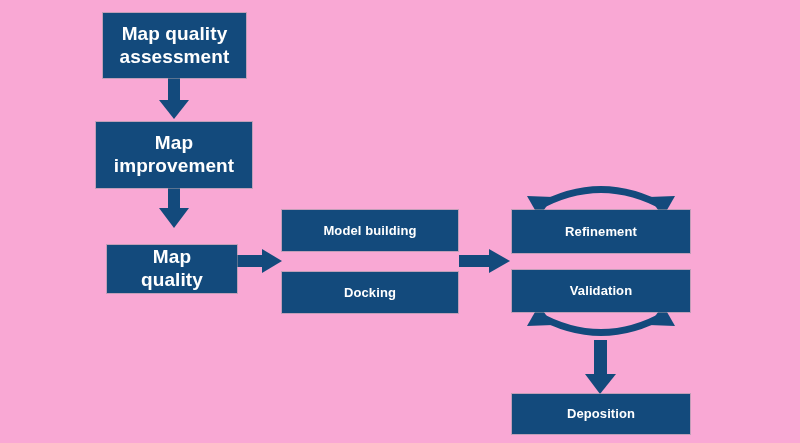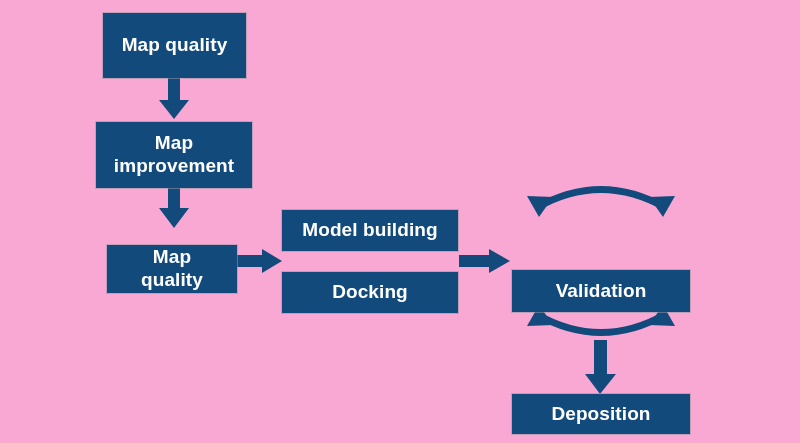--- a/index.html
+++ b/index.html
@@ -17,21 +17,21 @@
     padding-left: 36px;
   }
   .node {
     position: absolute;
     background: #134A7C;
     color: #ffffff;
     display: flex;
     align-items: center;
     justify-content: center;
     text-align: center;
-    font-size: 19px;
+    font-size: 13px;
     font-weight: 600;
     line-height: 1.2;
     letter-spacing: 0.1px;
     box-sizing: border-box;
     box-shadow: 0 0 0 1px rgba(150,150,160,0.55);
   }
   .node span { display: block; padding: 0 6px; }
   .node.two-line { font-size: 19px; }
   svg.arrows {
     position: absolute;
@@ -83,20 +83,21 @@
 
     <g>
       <rect x="594" y="340" width="13" height="38" fill="#134A7C"></rect>
       <polygon points="585,374 616,374 600,394" fill="#134A7C"></polygon>
     </g>
   </svg>
 
   <div class="node two-line" style="left:103px; top:13px; width:143px; height:65px;">
     <span>
         <span>Map quality</span>
+        <span>assessment</span>
       </span>
   </div>
 
   <div class="node two-line" style="left:96px; top:122px; width:156px; height:66px;">
     <span>
         <span>Map</span>
         <span>improvement</span>
       </span>
   </div>
 
@@ -108,20 +109,23 @@
   </div>
 
   <div class="node" style="left:282px; top:210px; width:176px; height:41px;">
     <span>Model building</span>
   </div>
 
   <div class="node" style="left:282px; top:272px; width:176px; height:41px;">
     <span>Docking</span>
   </div>
 
+  <div class="node" style="left:512px; top:210px; width:178px; height:43px;">
+    <span>Refinement</span>
+  </div>
 
   <div class="node" style="left:512px; top:394px; width:178px; height:40px;">
     <span>Deposition</span>
   </div>
 
   <div class="node" style="left:512px; top:270px; width:178px; height:42px;">
     <span>Validation</span>
   </div>
 
 </div>

